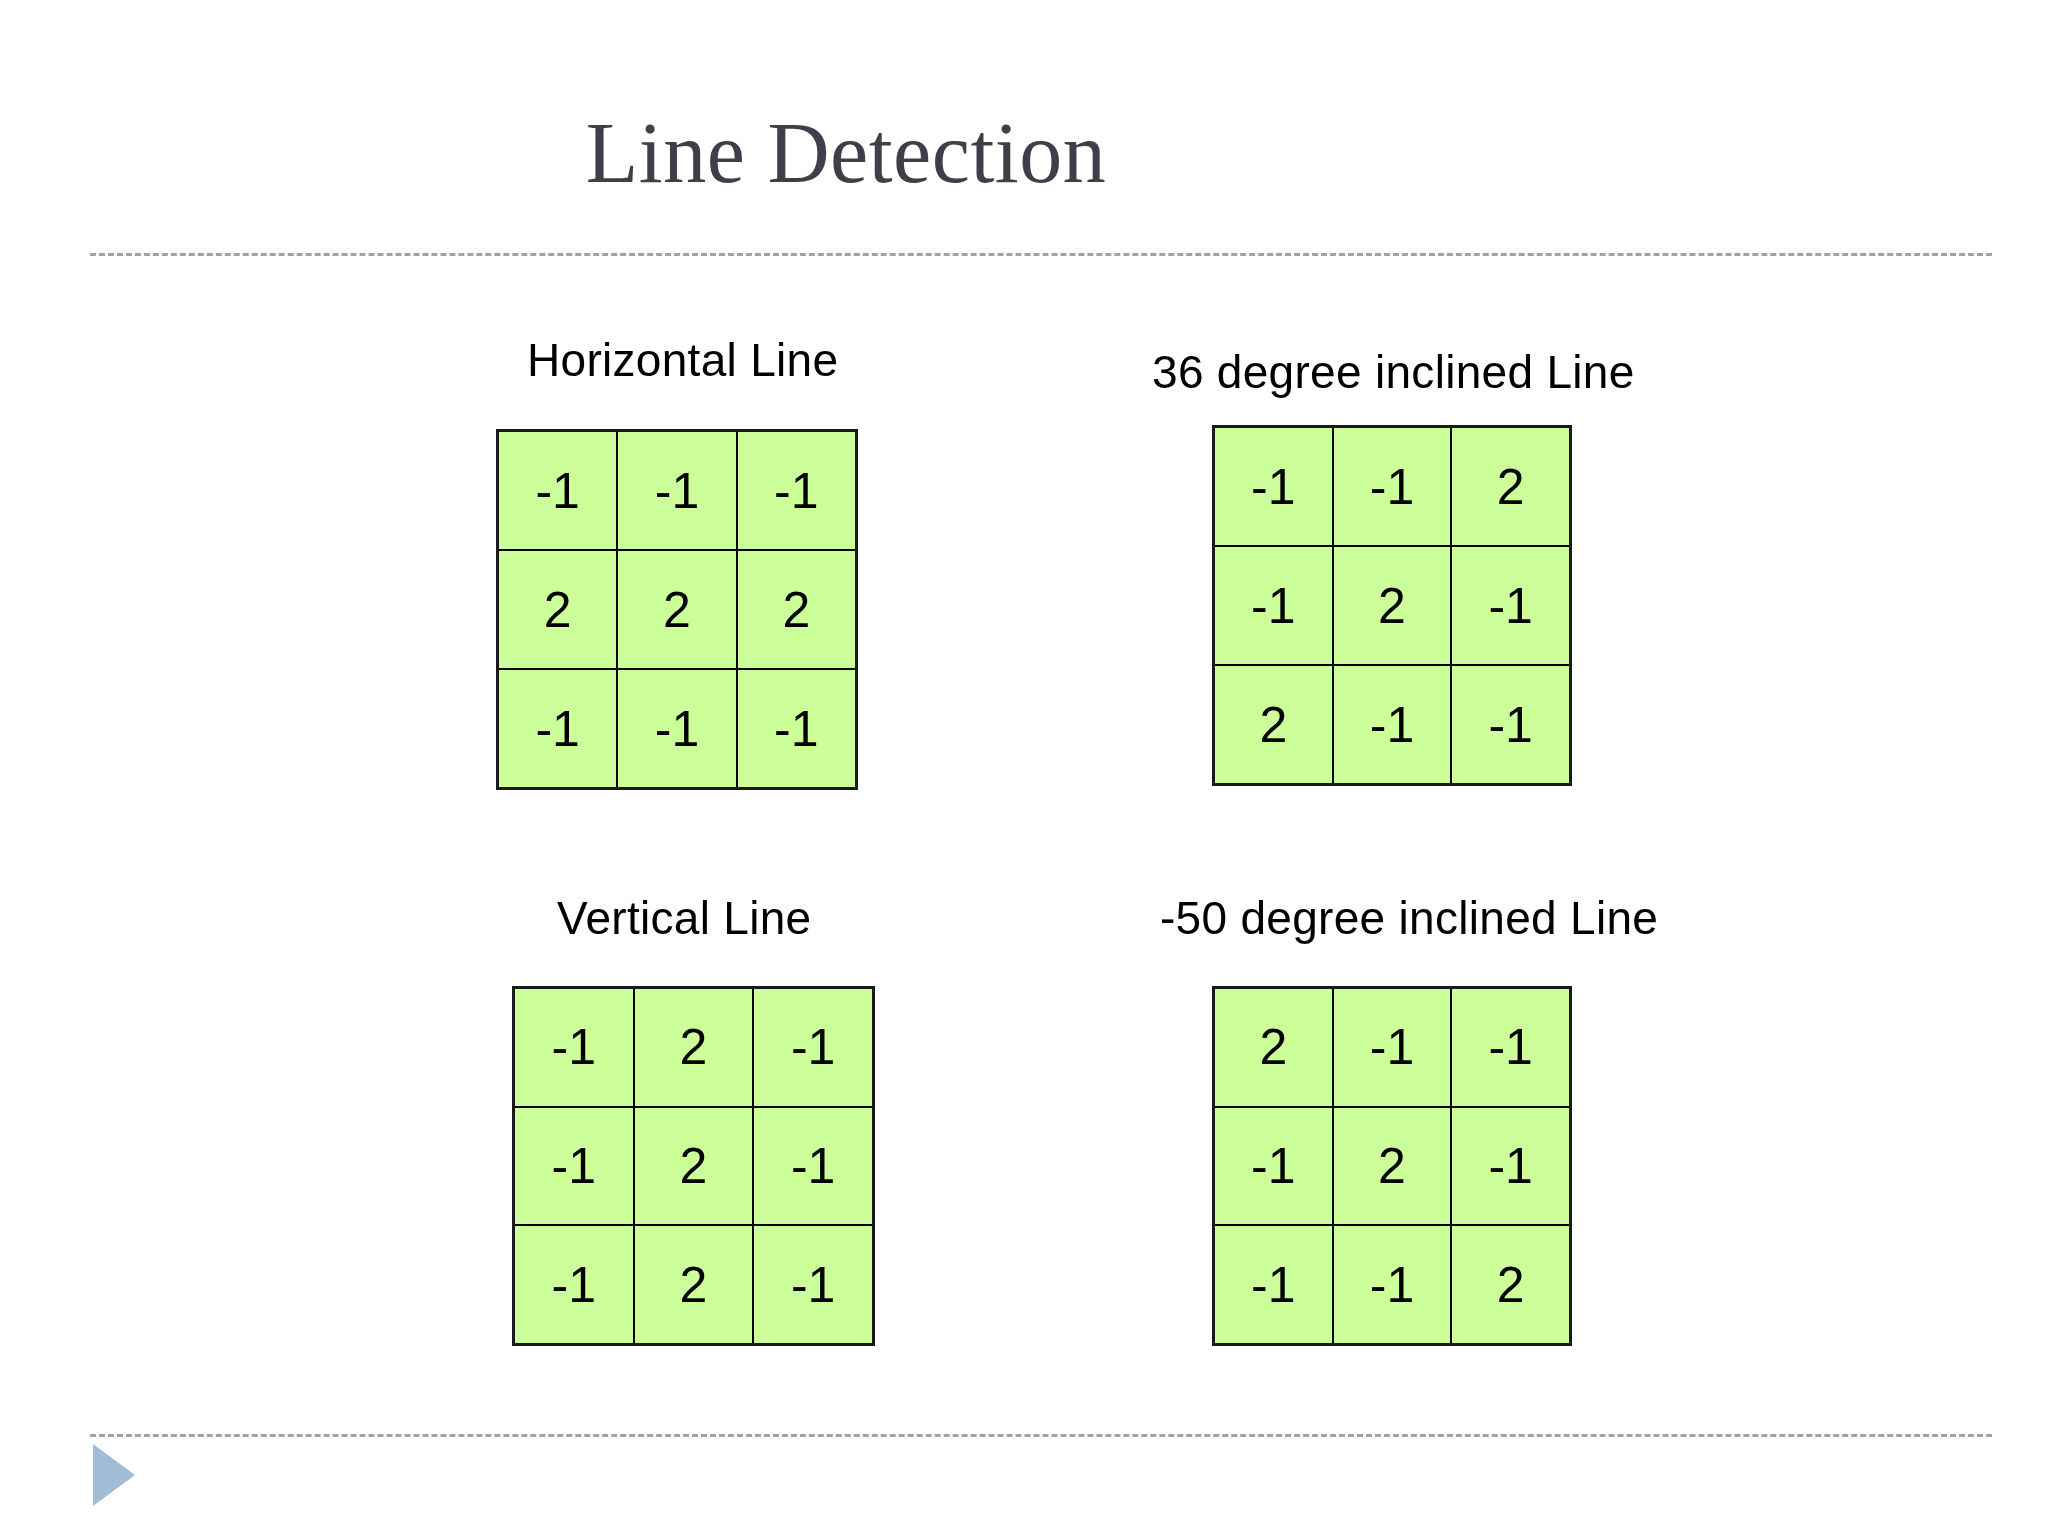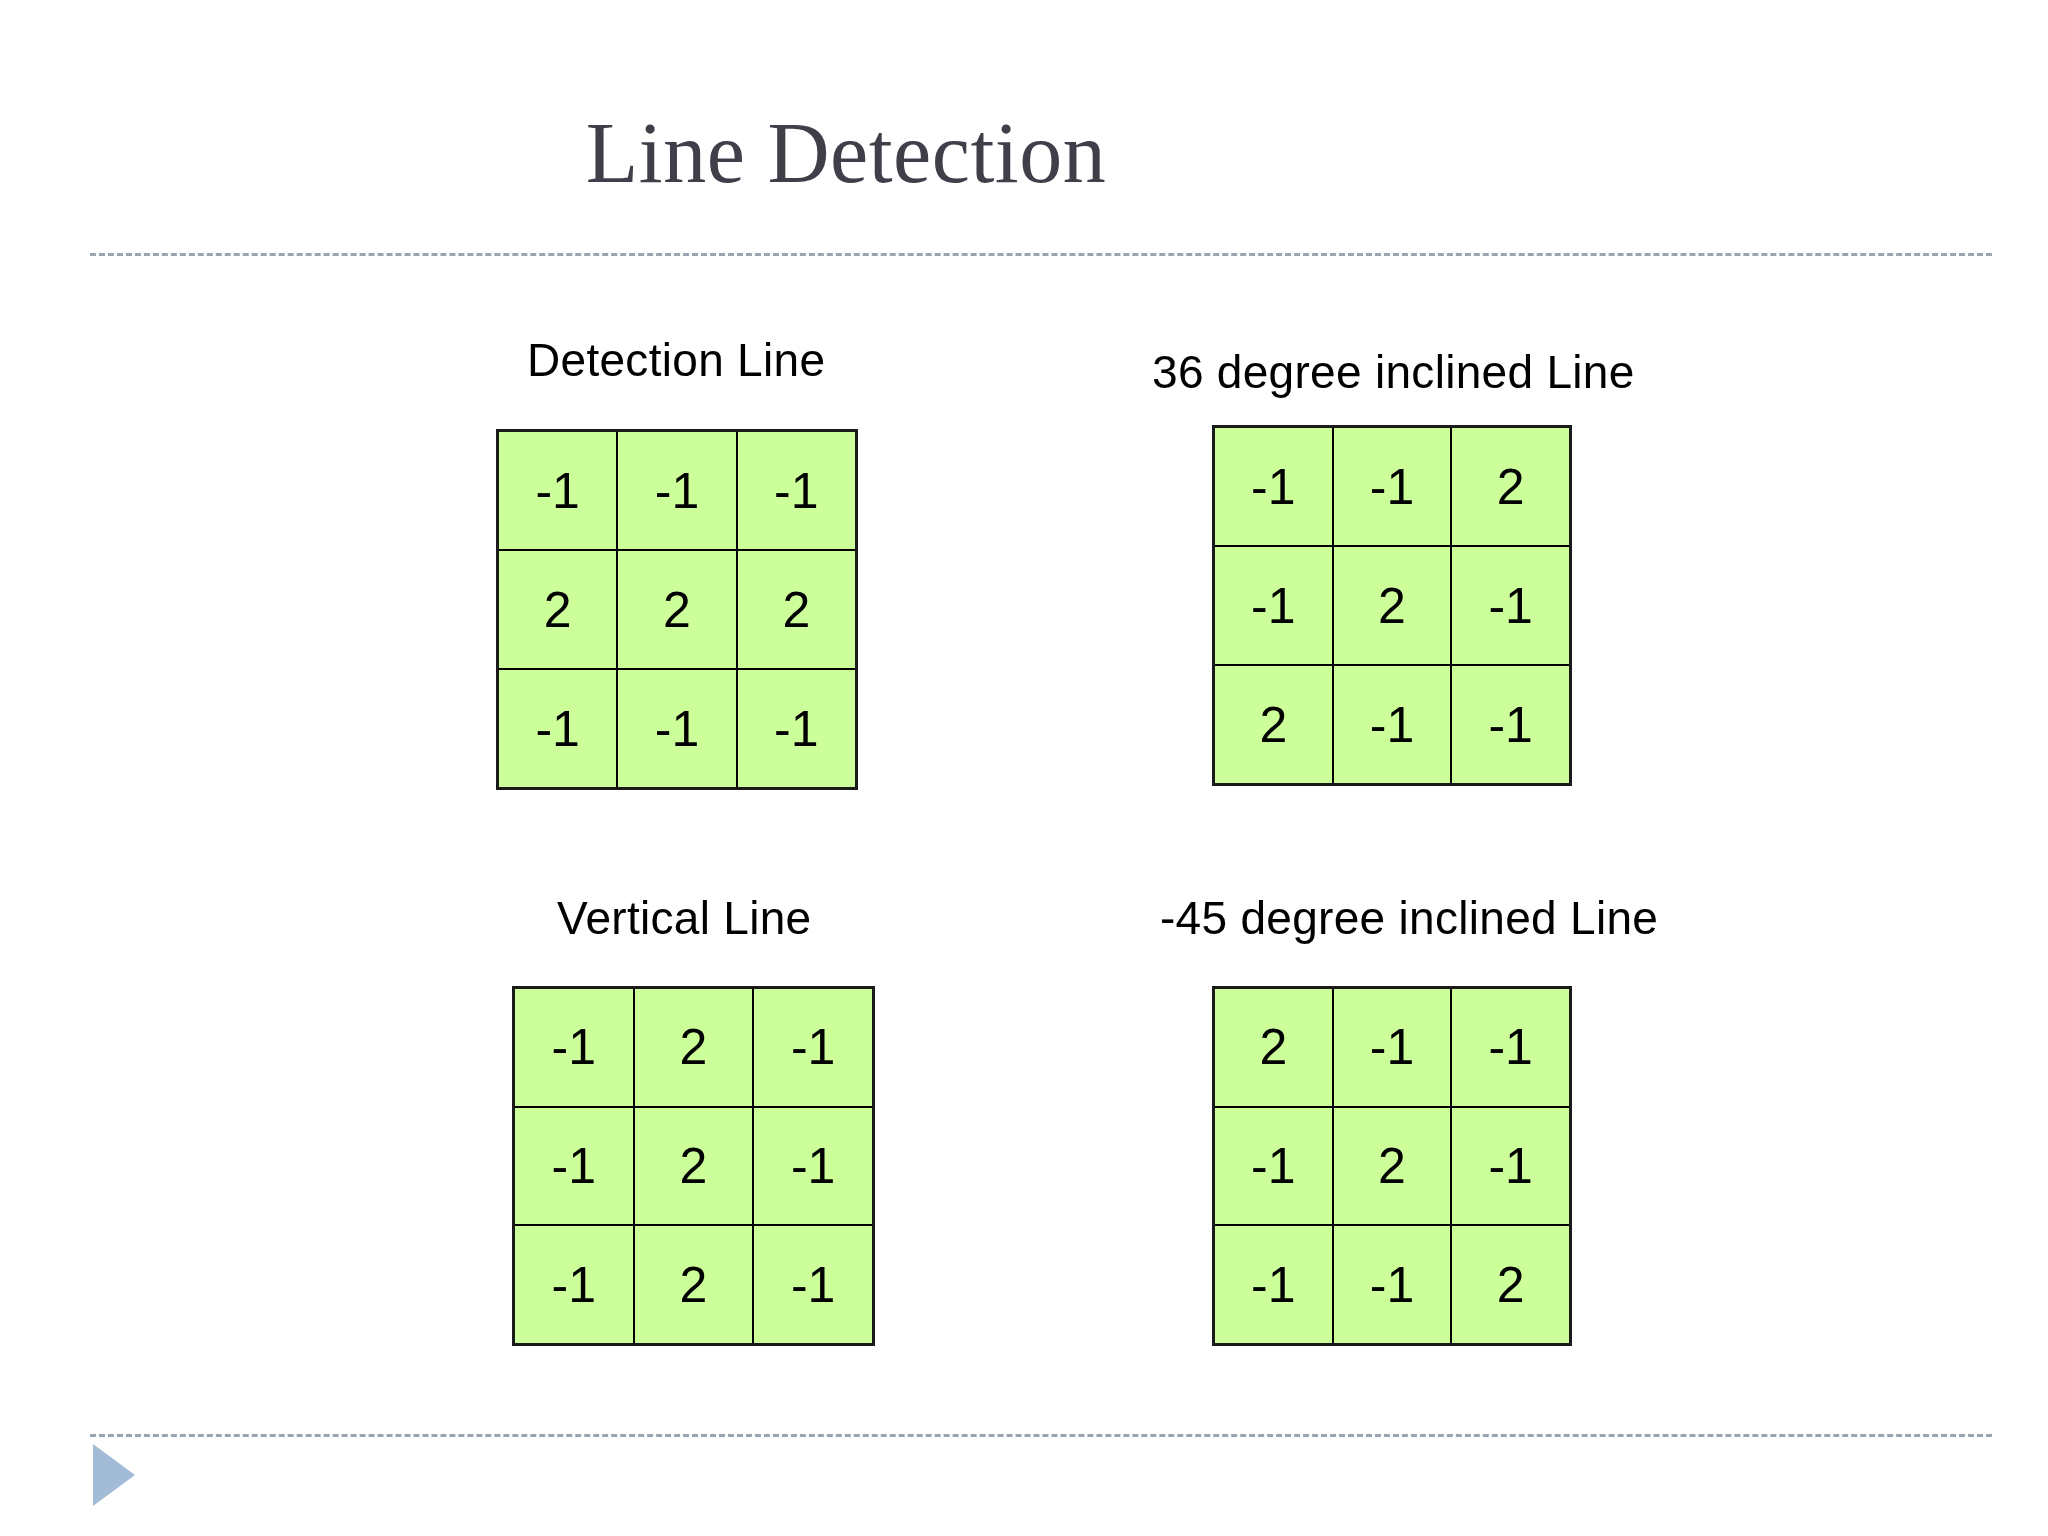--- a/index.html
+++ b/index.html
@@ -113,21 +113,21 @@
   #block-m45 .kernel-grid    { left: 1212px; top: 986px; width: 360px; height: 360px; }
 </style>
 </head>
 <body>
 
 <div class="slide-title">Line Detection</div>
 
 <div class="rule rule-top"></div>
 
 <div class="matrix-block" id="block-horizontal">
-  <div class="matrix-caption">Detection Line</div>
+  <div class="matrix-caption">Horizontal Line</div>
   <div class="kernel-grid">
     <div class="kernel-cell">-1</div>
     <div class="kernel-cell">-1</div>
     <div class="kernel-cell">-1</div>
     <div class="kernel-cell">2</div>
     <div class="kernel-cell">2</div>
     <div class="kernel-cell">2</div>
     <div class="kernel-cell">-1</div>
     <div class="kernel-cell">-1</div>
     <div class="kernel-cell">-1</div>
@@ -158,21 +158,21 @@
     <div class="kernel-cell">-1</div>
     <div class="kernel-cell">2</div>
     <div class="kernel-cell">-1</div>
     <div class="kernel-cell">-1</div>
     <div class="kernel-cell">2</div>
     <div class="kernel-cell">-1</div>
   </div>
 </div>
 
 <div class="matrix-block" id="block-m45">
-  <div class="matrix-caption">-45 degree inclined Line</div>
+  <div class="matrix-caption">-50 degree inclined Line</div>
   <div class="kernel-grid">
     <div class="kernel-cell">2</div>
     <div class="kernel-cell">-1</div>
     <div class="kernel-cell">-1</div>
     <div class="kernel-cell">-1</div>
     <div class="kernel-cell">2</div>
     <div class="kernel-cell">-1</div>
     <div class="kernel-cell">-1</div>
     <div class="kernel-cell">-1</div>
     <div class="kernel-cell">2</div>

